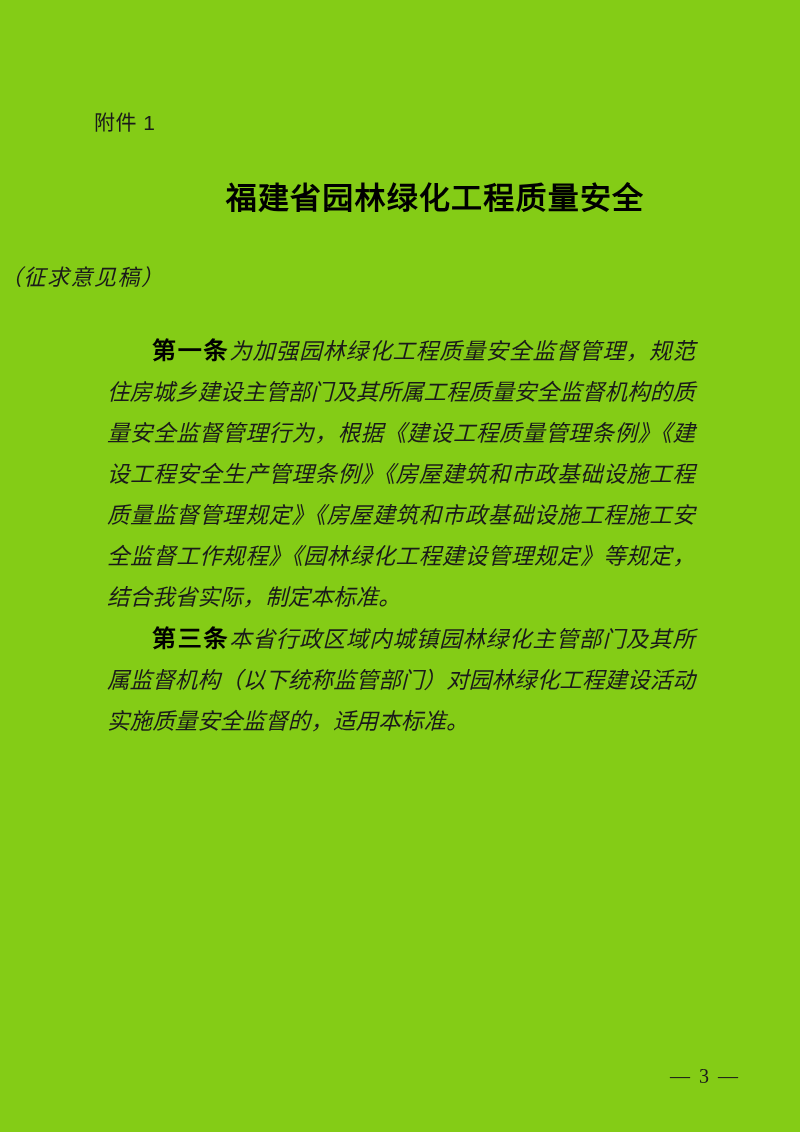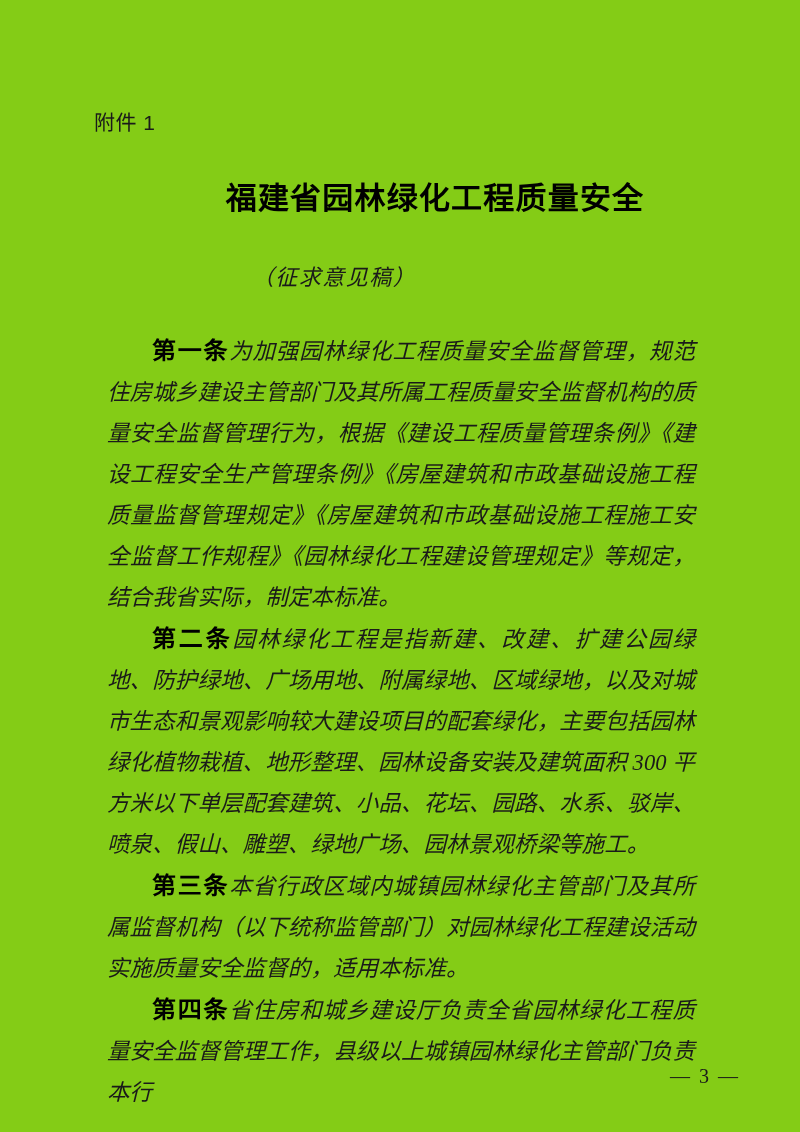--- a/index.html
+++ b/index.html
@@ -52,21 +52,21 @@
   .doc-title .title-line {
     display: block;
     white-space: nowrap;
   }
 
   .doc-subtitle {
     position: absolute;
     left: 0;
     top: 262px;
     width: 668px;
-    text-align: center;
+    text-align: left;
     font-family: "Liberation Serif", "DejaVu Serif", serif;
     font-style: italic;
     font-size: 22px;
     line-height: 32px;
     letter-spacing: 1.5px;
     color: #1a1a1a;
     white-space: nowrap;
   }
 
   
@@ -131,29 +131,23 @@
   </div>
 
   <div class="doc-subtitle">（征求意见稿）</div>
 
   <div class="body-copy">
 
     <p class="article">
       <span class="article-num">第一条</span><span class="article-body">为加强园林绿化工程质量安全监督管理，规范住房城乡建设主管部门及其所属工程质量安全监督机构的质量安全监督管理行为，根据《建设工程质量管理条例》《建设工程安全生产管理条例》《房屋建筑和市政基础设施工程质量监督管理规定》《房屋建筑和市政基础设施工程施工安全监督工作规程》《园林绿化工程建设管理规定》等规定，结合我省实际，制定本标准。</span>
     </p>
 
-    <p class="article">
-      <span class="article-num">第二条</span><span class="article-body">园林绿化工程是指新建、改建、扩建公园绿地、防护绿地、广场用地、附属绿地、区域绿地，以及对城市生态和景观影响较大建设项目的配套绿化，主要包括园林绿化植物栽植、地形整理、园林设备安装及建筑面积 300 平方米以下单层配套建筑、小品、花坛、园路、水系、驳岸、喷泉、假山、雕塑、绿地广场、园林景观桥梁等施工。</span>
-    </p>
 
     <p class="article">
       <span class="article-num">第三条</span><span class="article-body">本省行政区域内城镇园林绿化主管部门及其所属监督机构（以下统称监管部门）对园林绿化工程建设活动实施质量安全监督的，适用本标准。</span>
     </p>
 
-    <p class="article">
-      <span class="article-num">第四条</span><span class="article-body">省住房和城乡建设厅负责全省园林绿化工程质量安全监督管理工作，县级以上城镇园林绿化主管部门负责本行</span>
-    </p>
 
   </div>
 
   <div class="page-number">— 3 —</div>
 
 </div>
 
 </body></html>

